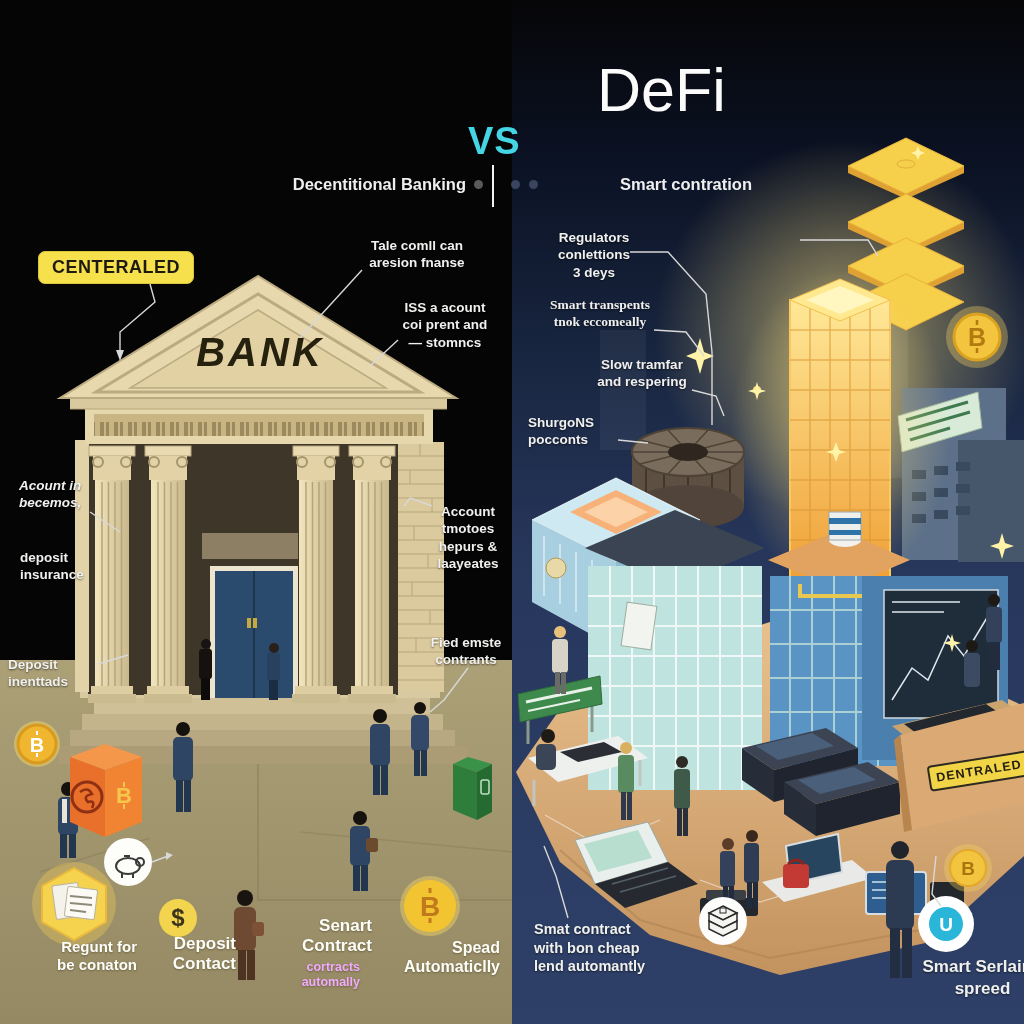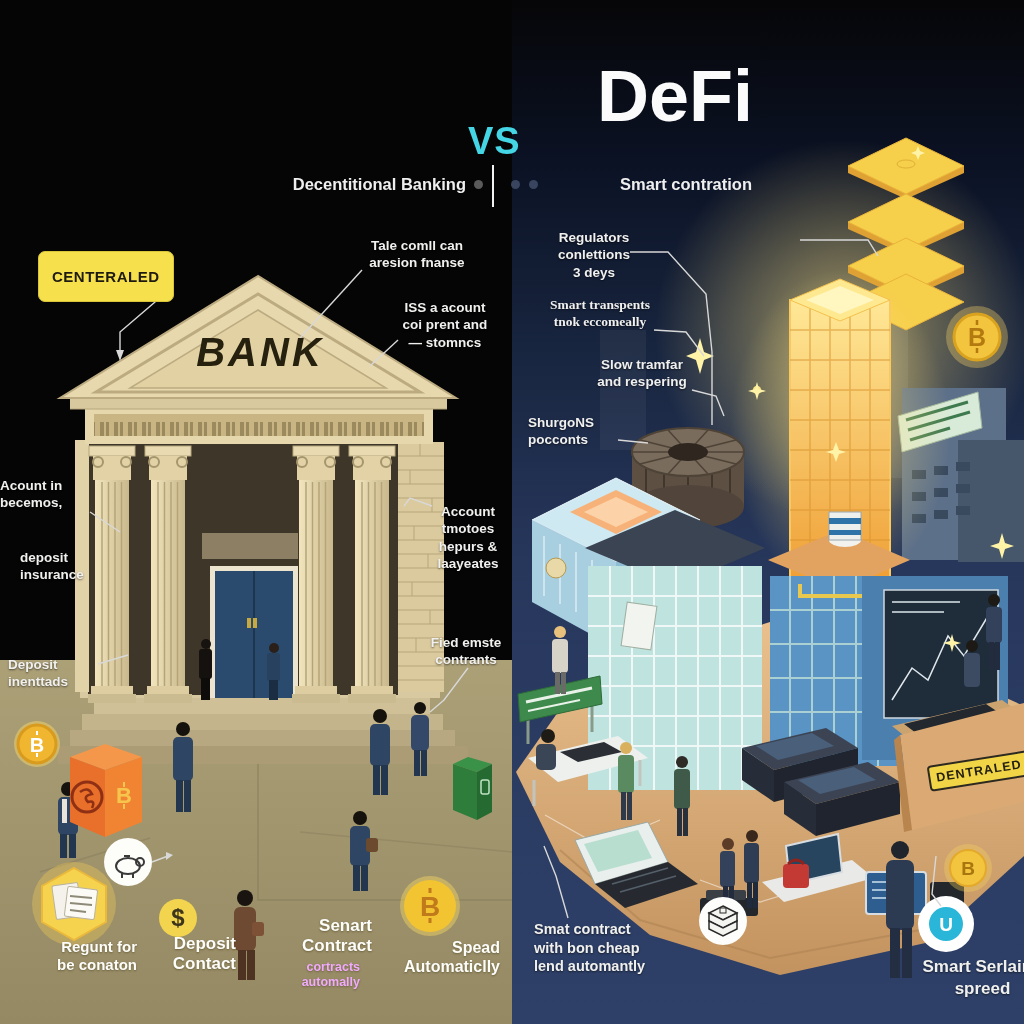--- a/index.html
+++ b/index.html
@@ -2,33 +2,33 @@
 <html><head>
 <meta charset="utf-8">
 <style>
   html,body{margin:0;padding:0;background:#000;}
   #stage{position:relative;width:1024px;height:1024px;overflow:hidden;background:#050505;
          font-family:"Liberation Sans",sans-serif;}
   .abs{position:absolute;}
   svg{display:block;}
   
   .title-main{left:240px;top:64px;font-size:55px;font-weight:800;color:#fbfbfb;white-space:nowrap;letter-spacing:0px;}
-  .title-defi{left:597px;top:60px;font-size:72px;font-weight:700;color:#fbfbfb;line-height:1;white-space:nowrap;}
+  .title-defi{left:597px;top:60px;font-size:61px;font-weight:400;color:#fbfbfb;line-height:1;white-space:nowrap;}
   .title-vs{left:468px;top:120px;font-size:38px;font-weight:800;color:#45d6e6;letter-spacing:1px;}
   .sub{top:175px;font-size:16.5px;font-weight:700;color:#efefef;white-space:nowrap;}
   .sub-left{left:200px;width:266px;text-align:right;}
   .sub-right{left:551px;width:270px;text-align:center;}
   .hdr-dot{width:9px;height:9px;border-radius:50%;}
   .hdr-divider{left:492px;top:165px;width:2px;height:42px;background:#f2f2f2;}
   
   .lbl{color:#f0f0ee;font-size:13.5px;line-height:1.28;font-weight:600;white-space:pre-line;
        text-shadow:0 1px 2px rgba(0,0,0,.55);}
   .c{text-align:center;}
   .tag{background:#f6e14d;border:1px solid #d9c53a;border-radius:7px;color:#1e1a10;
-       font-weight:800;font-size:15px;padding:16px 13px;letter-spacing:.5px;}
+       font-weight:800;font-size:18px;padding:5px 13px;letter-spacing:.5px;}
   .bank-sign{left:190px;top:330px;width:140px;text-align:center;font-size:40px;font-weight:800;
              color:#26200f;letter-spacing:3px;font-style:italic;}
   .foot{color:#fdfdfa;font-weight:800;white-space:pre-line;text-align:right;line-height:1.2;
         text-shadow:0 1px 2px rgba(60,50,20,.45);}
   .defi-sign{left:928px;top:758px;width:98px;padding:4px 0;background:#f2d447;border:2px solid #2c2a20;
              border-radius:4px;color:#23200f;font-weight:800;font-size:12.5px;text-align:center;
              letter-spacing:1px;transform:rotate(-9deg);}
 </style>
 </head>
 <body>
@@ -638,21 +638,21 @@
   <div class="abs hdr-dot" style="left:529px;top:180px;background:#39455e;"></div>
 
   <div class="abs tag" style="left:38px;top:251px;">CENTERALED</div>
   <div class="abs bank-sign">BANK</div>
 
   <div class="abs lbl c" style="left:352px;top:237px;width:130px;">Tale comll can
 aresion fnanse</div>
   <div class="abs lbl c" style="left:393px;top:299px;width:104px;">ISS a acount
 coi prent and
 — stomncs</div>
-  <div class="abs lbl" style="left:0;top:477px;width:96px;">Acount in
+  <div class="abs lbl" style="left:19px;top:477px;width:96px;font-style:italic;">Acount in
 becemos,</div>
   <div class="abs lbl" style="left:20px;top:549px;width:100px;">deposit
 insurance</div>
   <div class="abs lbl" style="left:8px;top:656px;width:110px;">Deposit
 inenttads</div>
   <div class="abs lbl c" style="left:424px;top:503px;width:88px;">Account
 tmotoes
 hepurs &amp;
 laayeates</div>
   <div class="abs lbl c" style="left:420px;top:634px;width:92px;">Fied emste

